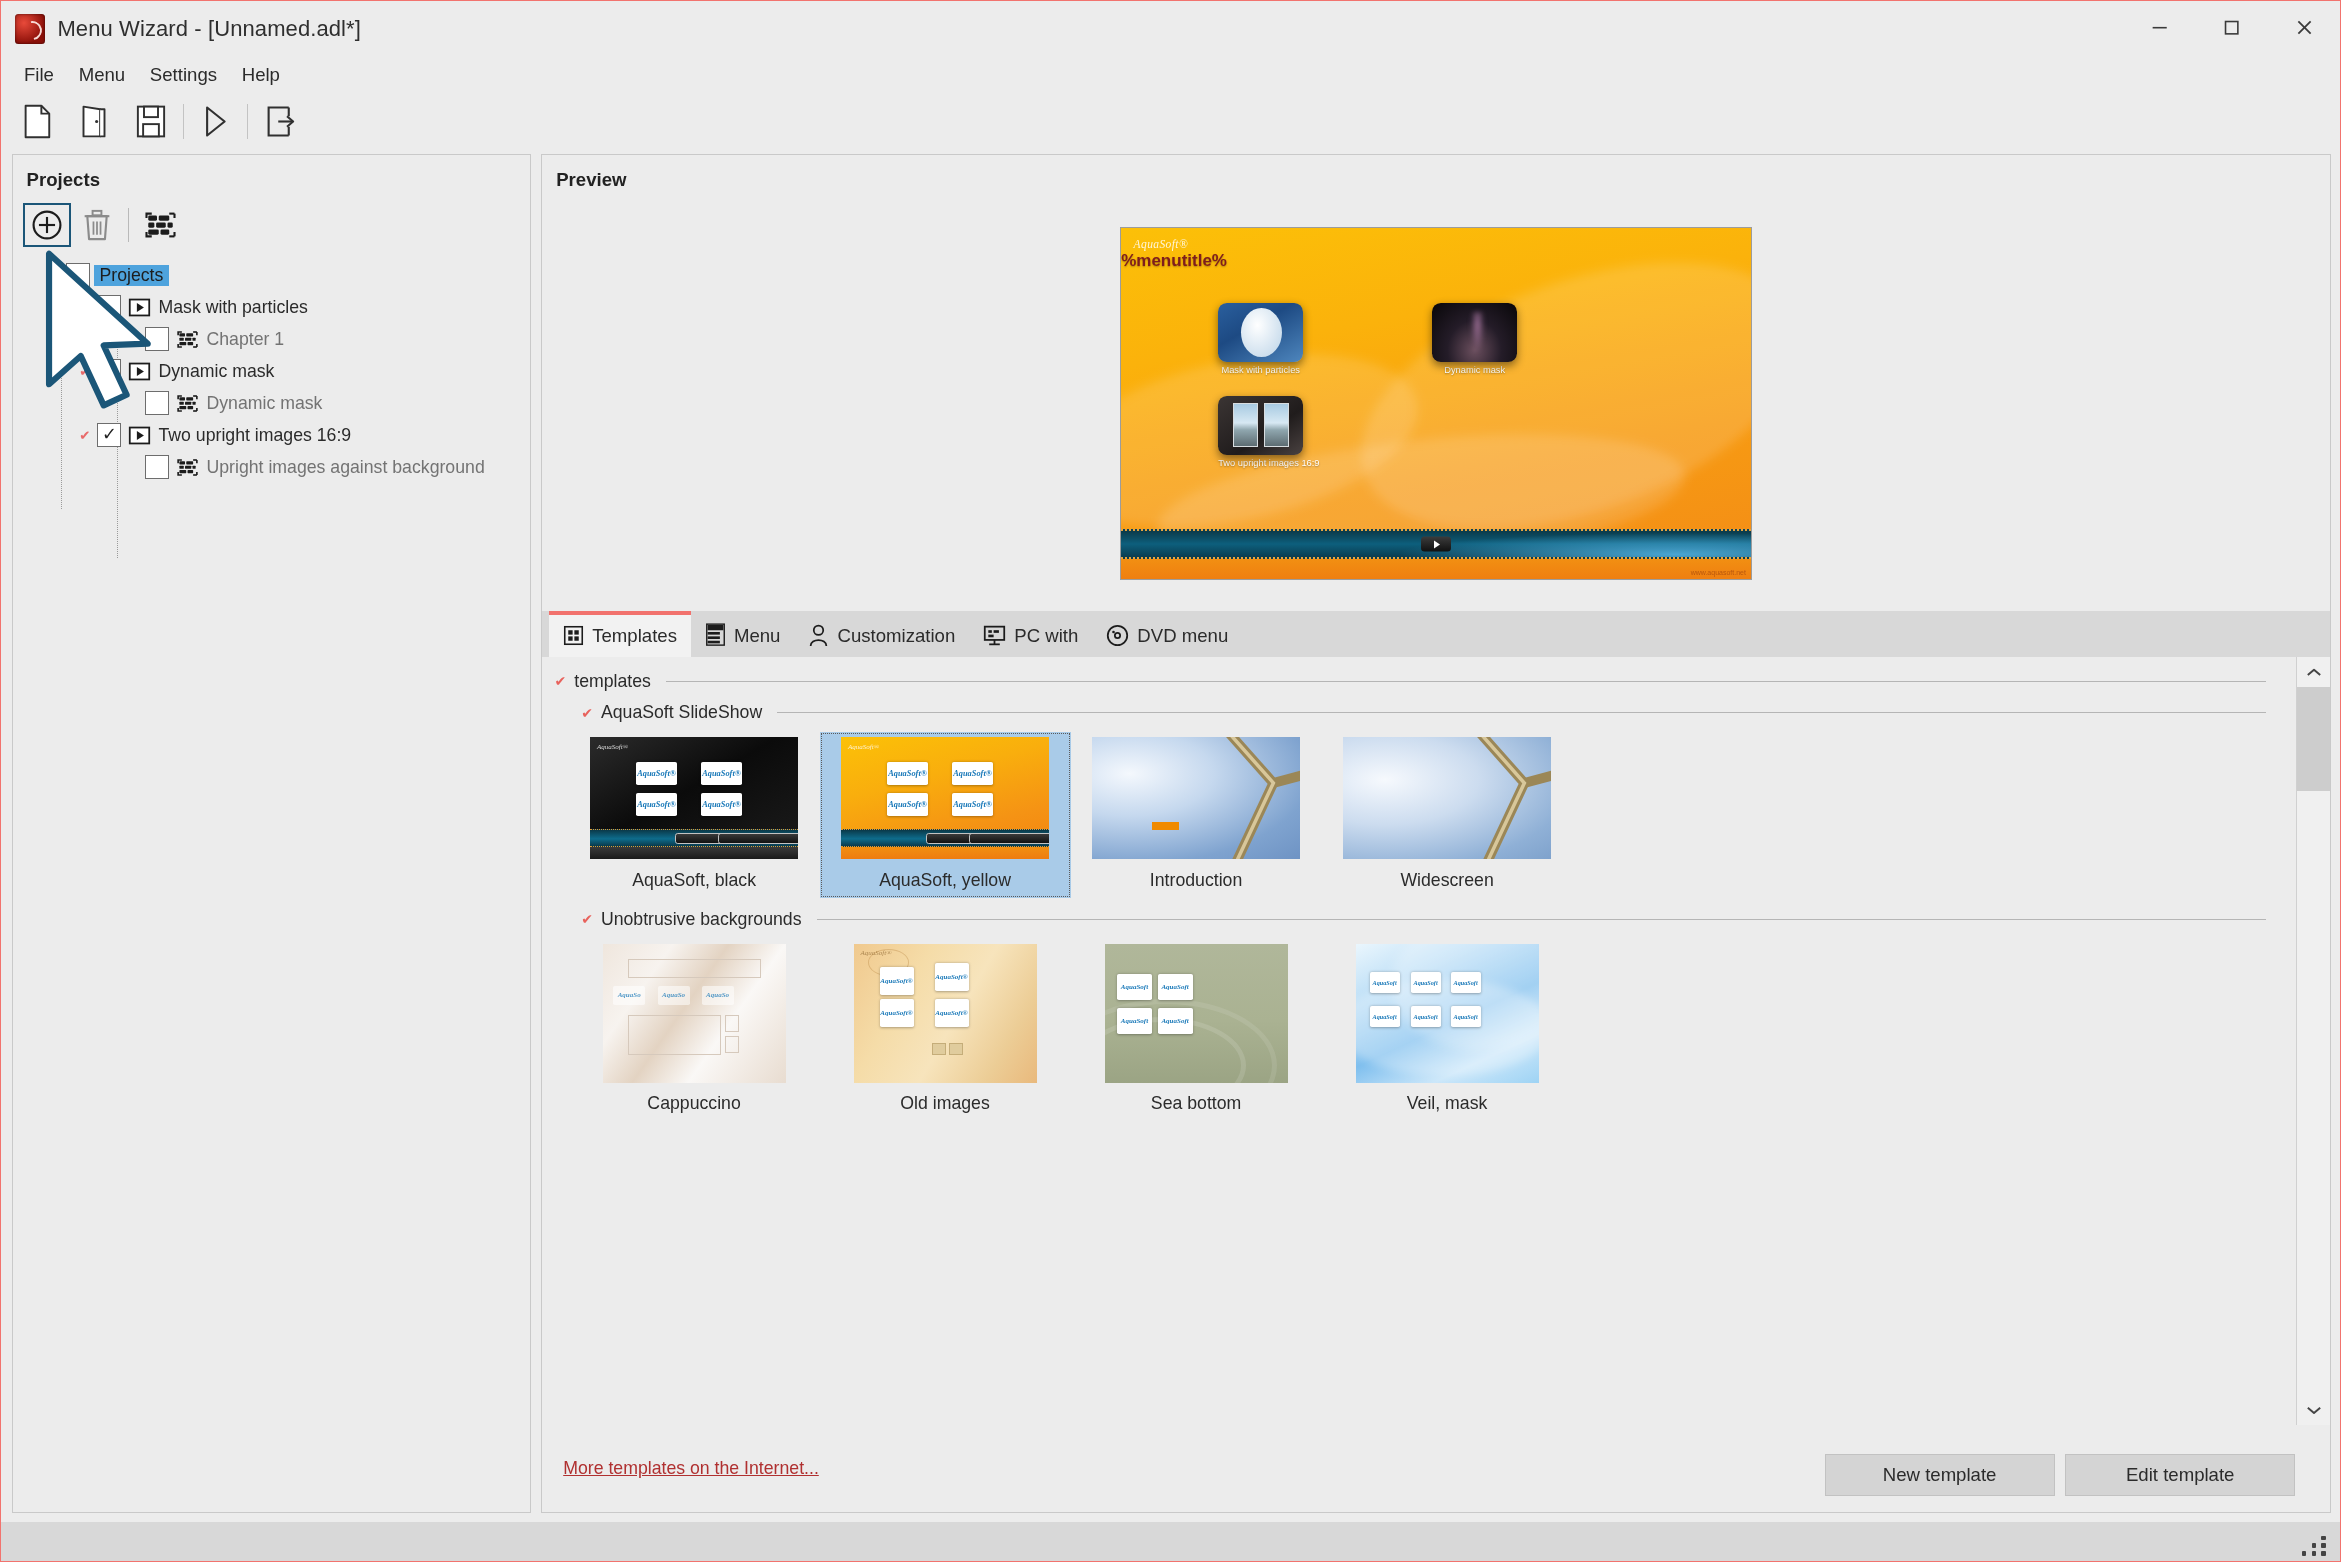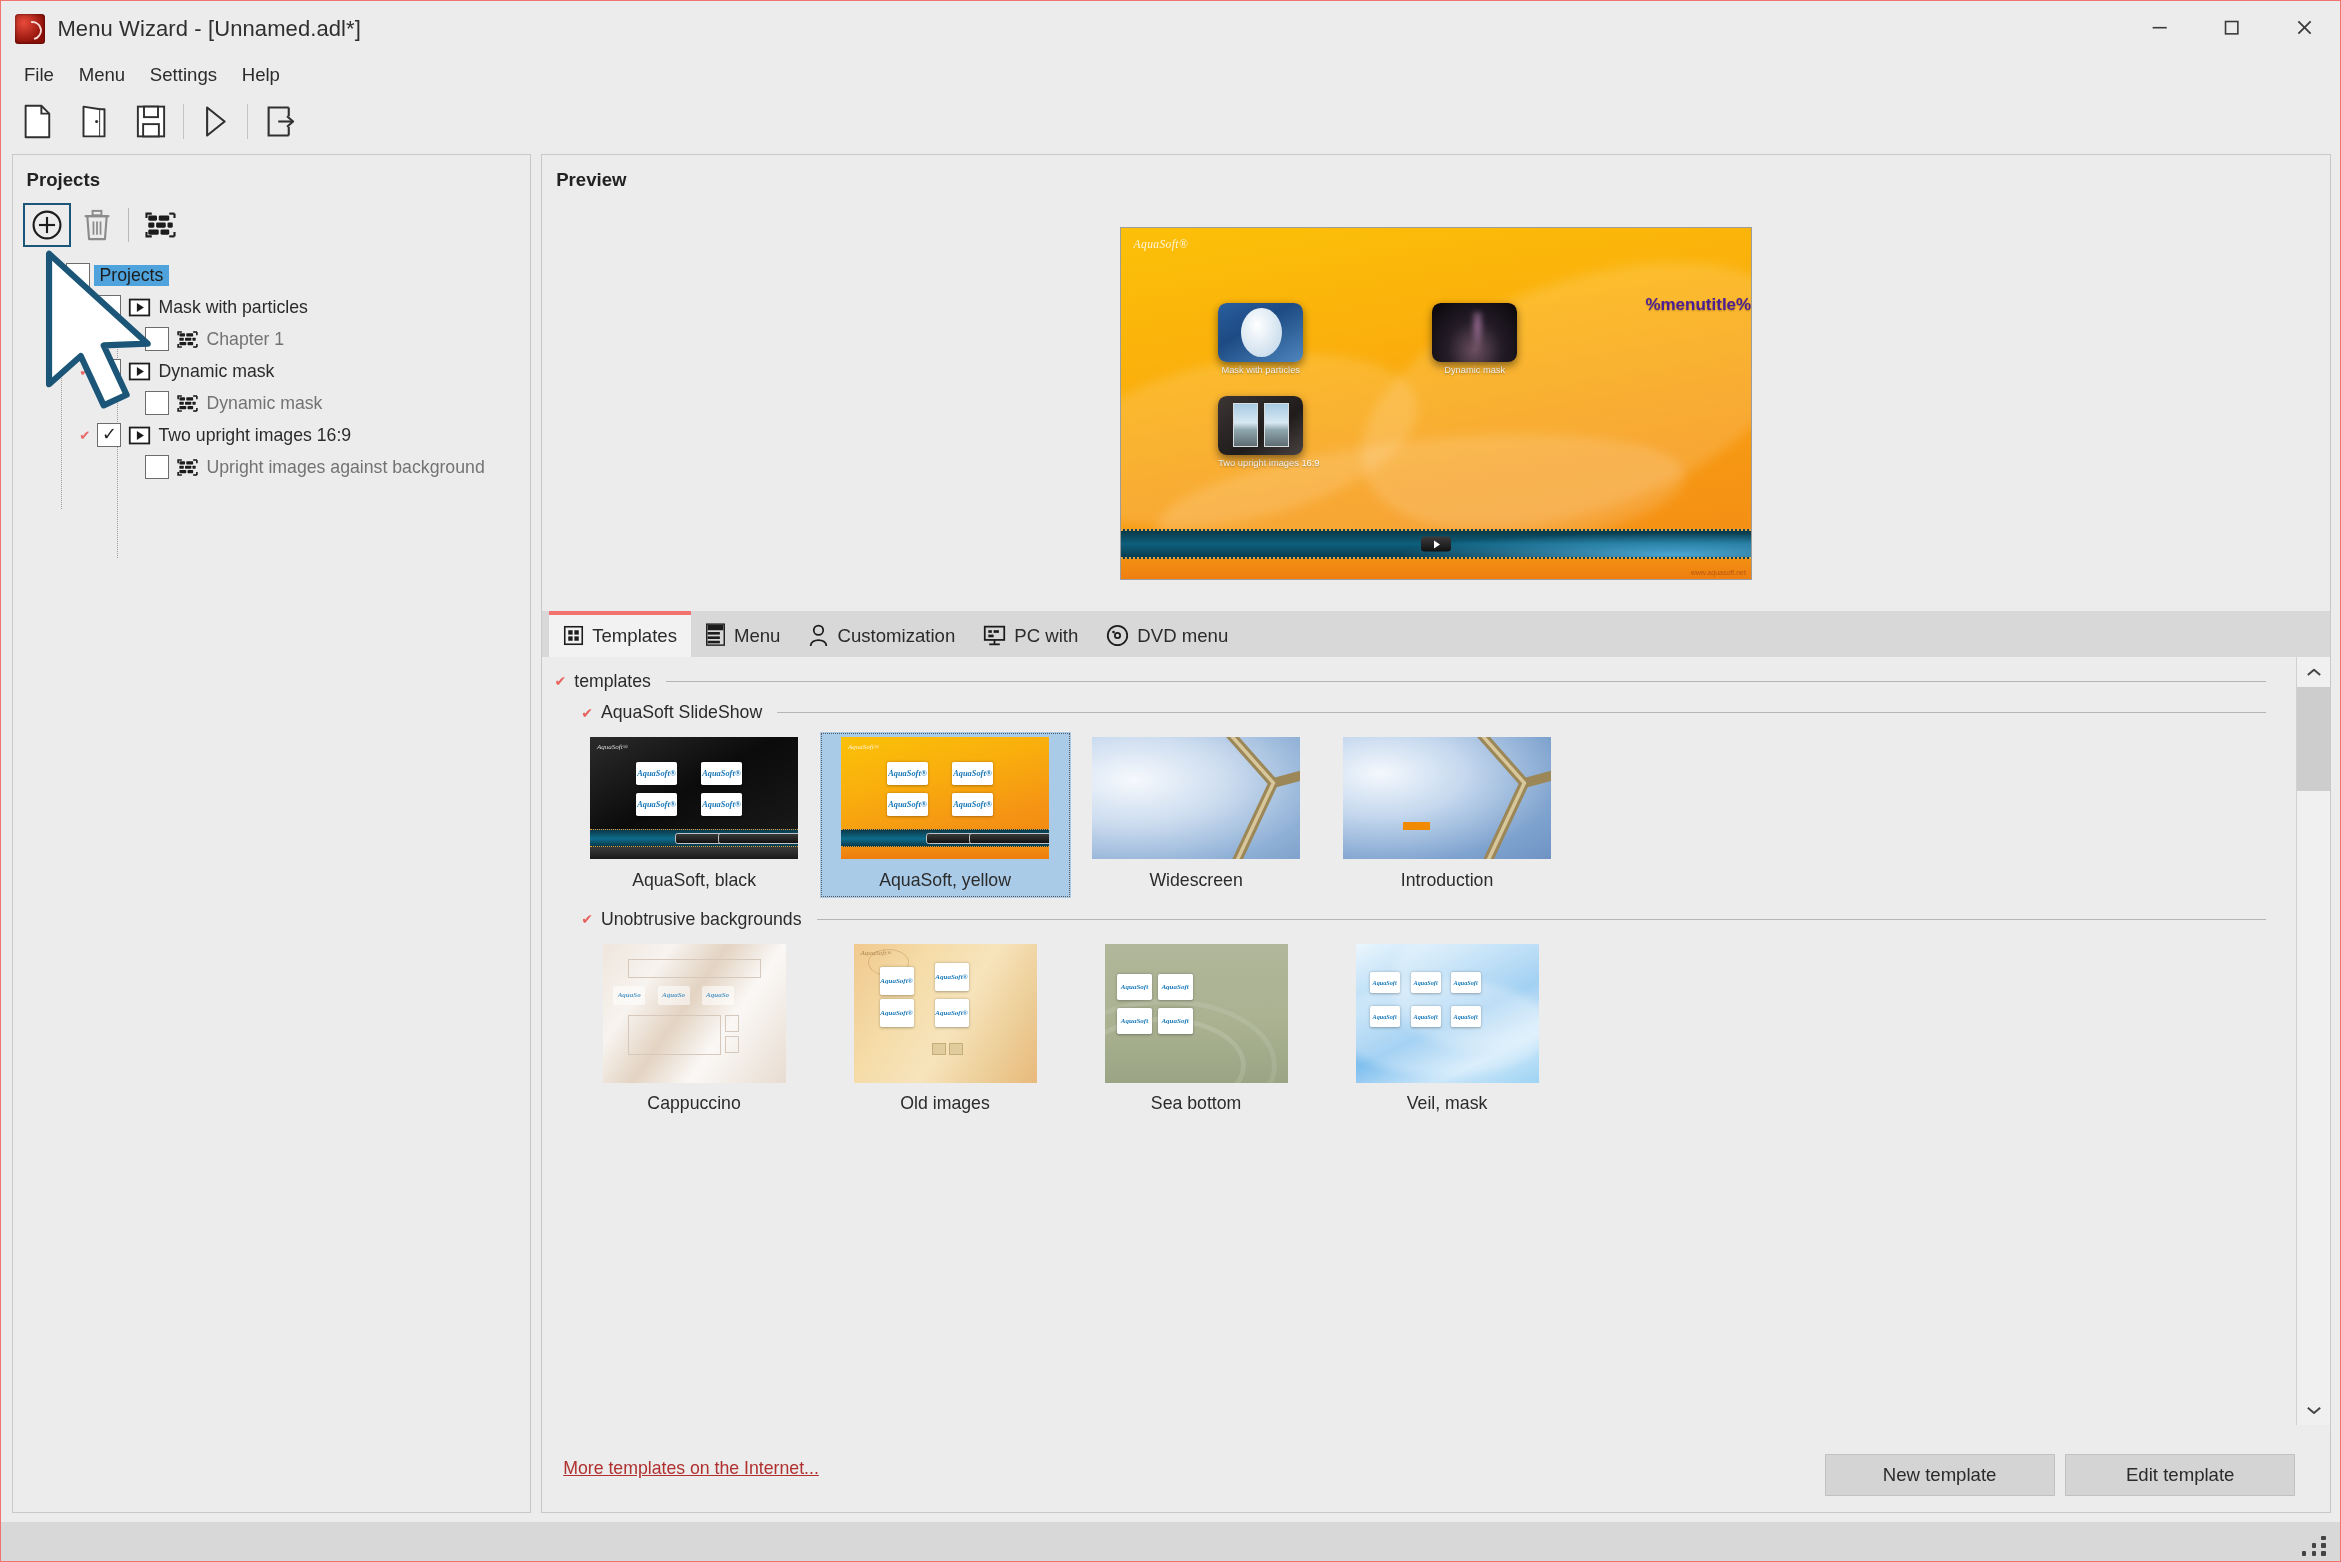--- a/index.html
+++ b/index.html
@@ -101,22 +101,22 @@
   .pv-bg {
     position:absolute; inset:0;
     background:linear-gradient(170deg,#fcc008 0%, #fbb20b 30%, #f79b12 65%, #f38b17 100%);
   }
   .pv-wave {
     position:absolute; border-radius:50%;
     background:rgba(255,255,255,.14); filter:blur(5.3px);
   }
   .pv-logo { position:absolute; left:12.4px; top:10.6px; color:#fff; font-size:11.5px; opacity:.85;
     font-style:italic; font-family:"Liberation Serif", serif; letter-spacing:0.4px; }
-  .pv-title { position:absolute; top:23px; width:100%; text-align:right; color:#4c1d95;
-    font-size:17px; font-weight:bold; text-shadow:0 0.9px 1.8px rgba(0,0,0,.3);margin-top:44px; }
+  .pv-title { position:absolute; top:23px; width:100%; text-align:left; color:#7f1d1d;
+    font-size:17px; font-weight:bold; text-shadow:0 0.9px 1.8px rgba(0,0,0,.3); }
   .pv-item { position:absolute; }
   .pv-thumb {
     width:85px; height:59px; border-radius:8.8px; overflow:hidden;
     box-shadow:0 3.5px 8px rgba(0,0,0,.45); position:relative;
   }
   .pv-cap { color:#fff; font-size:9.3px; text-align:center; margin-top:3.5px;
     text-shadow:0 0.9px 1.8px rgba(0,0,0,.35); white-space:nowrap; }
   .th-mask { background:linear-gradient(150deg,#2a5f9e,#1d4a83 40%,#4e86bd 100%); }
   .th-mask::after { content:""; position:absolute; left:23px; top:5.3px; width:41px; height:49px;
     border-radius:50%; background:radial-gradient(ellipse at 40% 35%, #fff, #cfe0ee 70%, #b9d2e6 100%); }
@@ -632,40 +632,40 @@
                 <div class="tpl-film">
                   <div class="btn" style="left:85px;"></div>
                   <div class="btn" style="left:117px;"></div>
                 </div>
                 <div class="tpl-footstrip" style="background:linear-gradient(180deg,#f18f11,#ee7c0f);"></div>
               </div>
               <div class="tpl-name">AquaSoft, yellow</div>
             </div>
 
             <div class="tpl-cell">
-              <div class="tpl-thumb" style="background:radial-gradient(ellipse at 20% 35%, #f6f9fd 0%, #ccdcef 40%, #8fb0d6 80%, #7fa2cc 100%);">
-                <svg width="208" height="122" viewBox="0 0 235 138" style="position:absolute;inset:0;">
-                  <path d="M150 -10 L205 52 L160 148" fill="none" stroke="#9b8757" stroke-width="11"></path>
-                  <path d="M205 52 L250 40" fill="none" stroke="#9b8757" stroke-width="11"></path>
-                  <path d="M150 -10 L205 52 L160 148" fill="none" stroke="#d8c79a" stroke-width="4"></path>
-                </svg>
-              </div>
-              <div class="tpl-name">Widescreen</div>
-            </div>
-
-            <div class="tpl-cell">
               <div class="tpl-thumb" style="background:radial-gradient(ellipse at 18% 30%, #f4f8fd 0%, #c5d8ee 35%, #7fa3cf 75%, #6e93c4 100%);">
                 <svg width="208" height="122" viewBox="0 0 235 138" style="position:absolute;inset:0;">
                   <path d="M150 -10 L205 52 L160 148" fill="none" stroke="#9b8757" stroke-width="11"></path>
                   <path d="M205 52 L250 40" fill="none" stroke="#9b8757" stroke-width="11"></path>
                   <path d="M150 -10 L205 52 L160 148" fill="none" stroke="#d8c79a" stroke-width="4"></path>
                 </svg>
                 <div style="position:absolute;left:60px;top:85px;width:26.5px;height:8px;background:#f08a00;"></div>
               </div>
               <div class="tpl-name">Introduction</div>
+            </div>
+
+            <div class="tpl-cell">
+              <div class="tpl-thumb" style="background:radial-gradient(ellipse at 20% 35%, #f6f9fd 0%, #ccdcef 40%, #8fb0d6 80%, #7fa2cc 100%);">
+                <svg width="208" height="122" viewBox="0 0 235 138" style="position:absolute;inset:0;">
+                  <path d="M150 -10 L205 52 L160 148" fill="none" stroke="#9b8757" stroke-width="11"></path>
+                  <path d="M205 52 L250 40" fill="none" stroke="#9b8757" stroke-width="11"></path>
+                  <path d="M150 -10 L205 52 L160 148" fill="none" stroke="#d8c79a" stroke-width="4"></path>
+                </svg>
+              </div>
+              <div class="tpl-name">Widescreen</div>
             </div>
           </div>
 
           <div class="grp-head grp-l2">
             <span class="chev">✔</span>
             <span class="t">Unobtrusive backgrounds</span>
             <span class="rule"></span>
           </div>
 
           <div class="tpl-grid">

